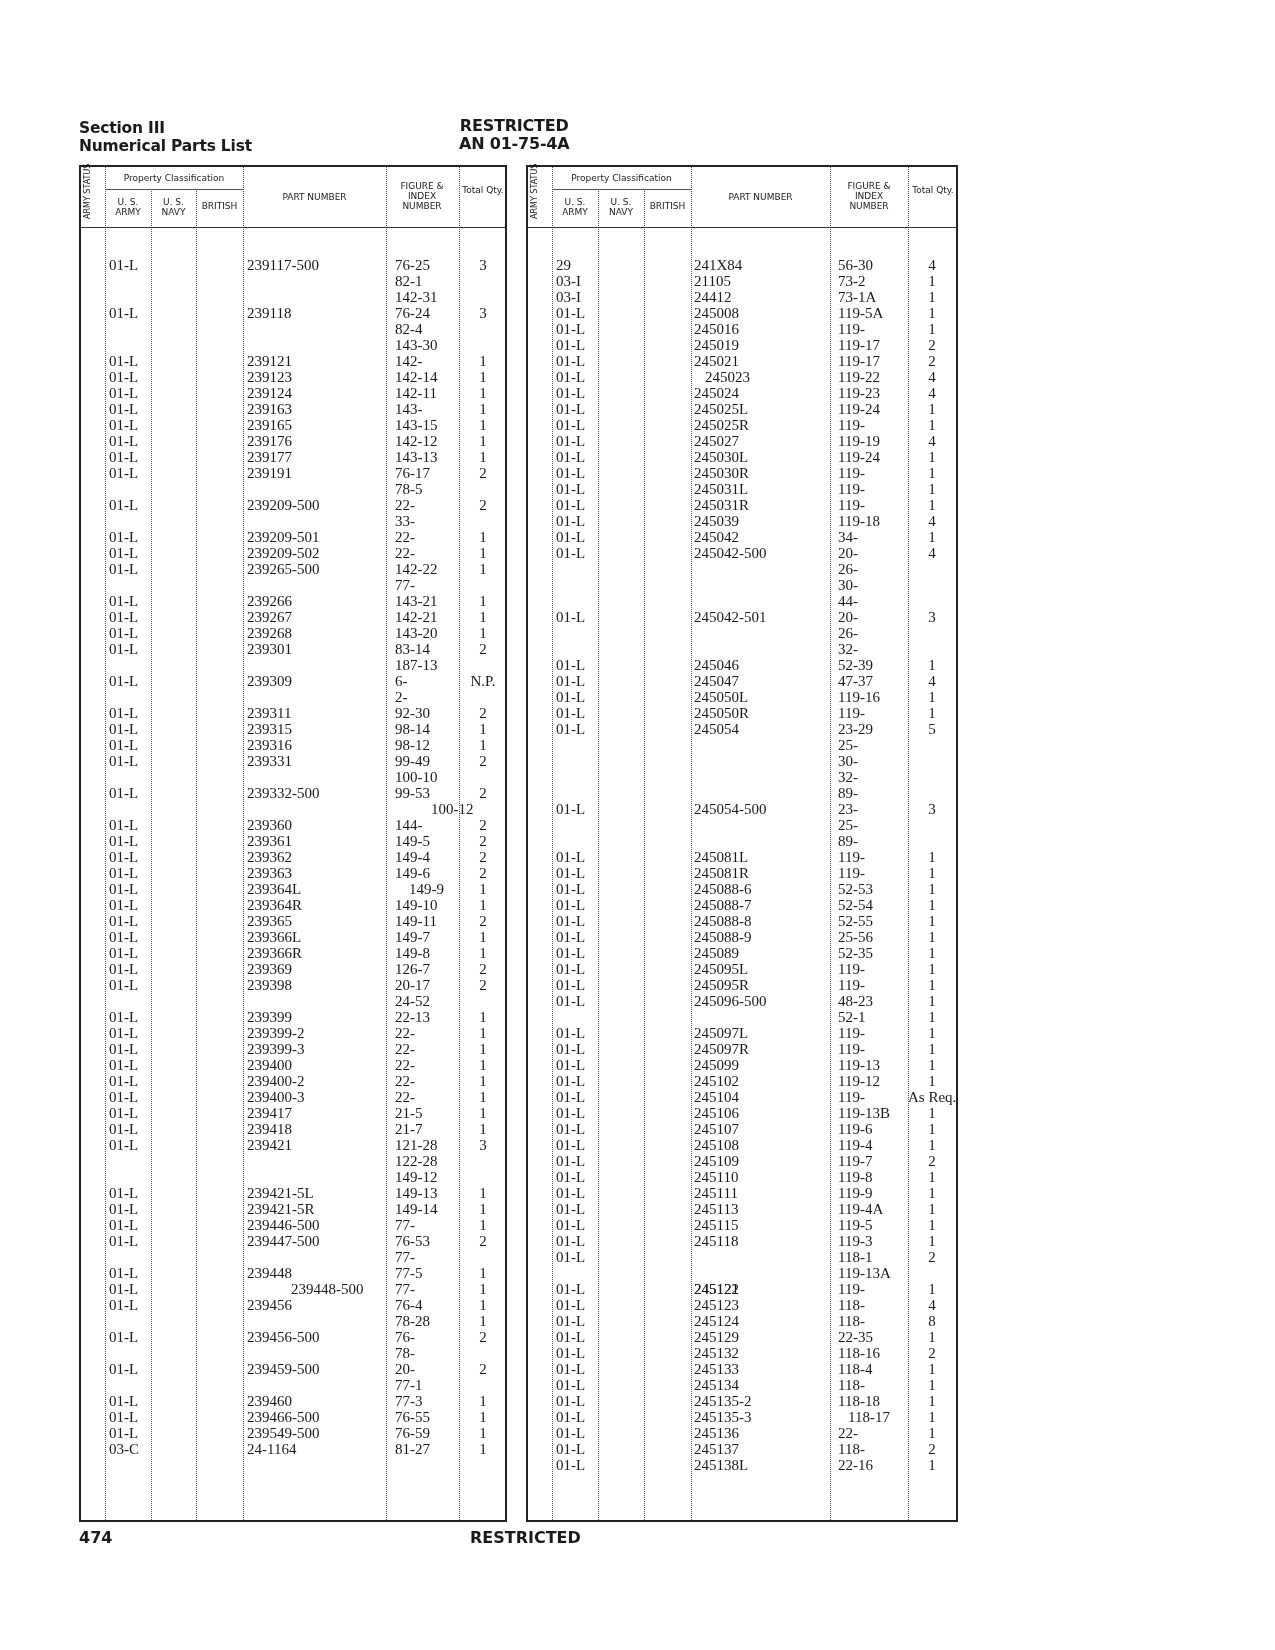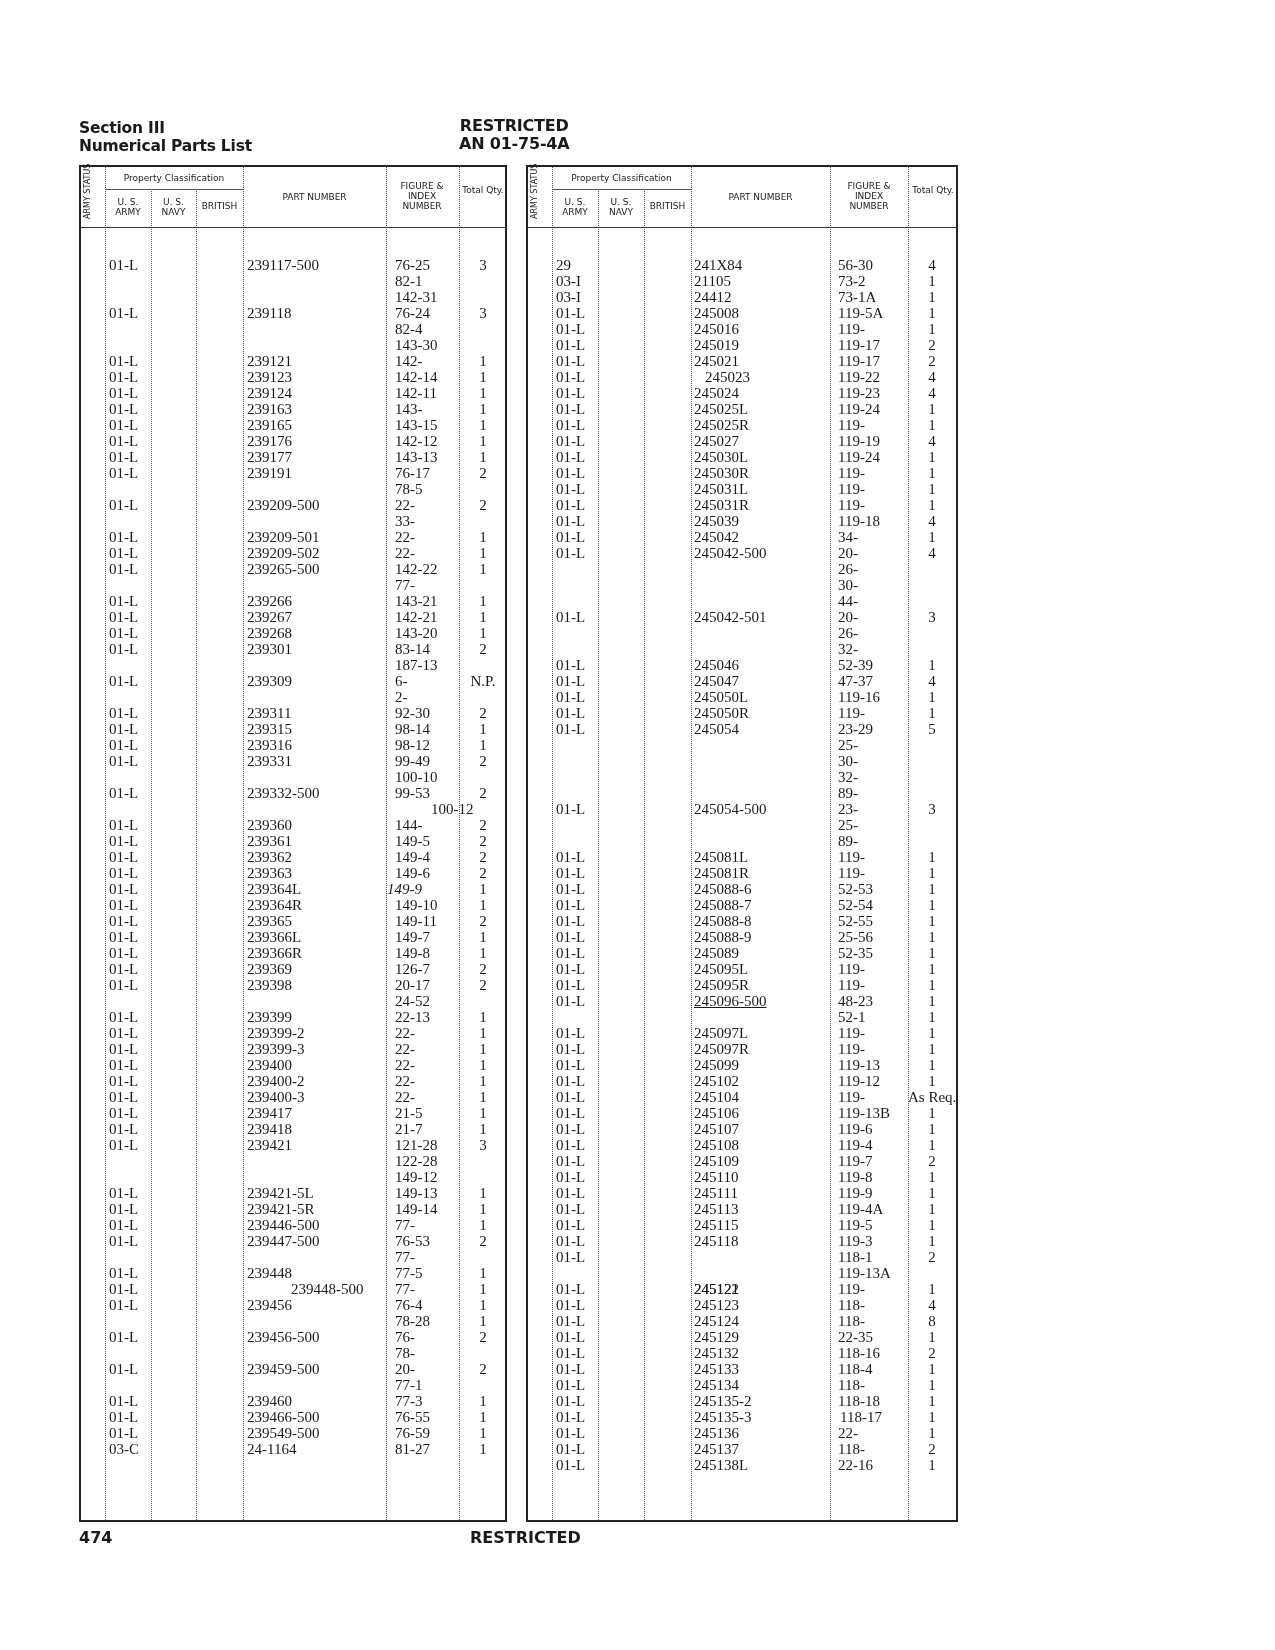--- a/index.html
+++ b/index.html
@@ -289,21 +289,21 @@
       </div>
       <div class="row" style="top: 608px;">
         <span class="c-army" style="left: 28px;">01-L</span>
         <span class="c-part" style="left: 166px;">239363</span>
         <span class="c-fig" style="left: 314px;">149-6</span>
         <span class="c-qty" style="left: 380px; width: 44px;">2</span>
       </div>
       <div class="row" style="top: 624px;">
         <span class="c-army" style="left: 28px;">01-L</span>
         <span class="c-part" style="left: 166px;">239364L</span>
-        <span class="c-fig" style="left: 306px; font-style: italic;">149-9</span>
+        <span class="c-fig" style="left: 328px;">149-9</span>
         <span class="c-qty" style="left: 380px; width: 44px;">1</span>
       </div>
       <div class="row" style="top: 640px;">
         <span class="c-army" style="left: 28px;">01-L</span>
         <span class="c-part" style="left: 166px;">239364R</span>
         <span class="c-fig" style="left: 314px;">149-10</span>
         <span class="c-qty" style="left: 380px; width: 44px;">1</span>
       </div>
       <div class="row" style="top: 656px;">
         <span class="c-army" style="left: 28px;">01-L</span>
@@ -803,21 +803,21 @@
         <span class="c-qty" style="left: 380px; width: 48px;">1</span>
       </div>
       <div class="row" style="top: 720px;">
         <span class="c-army" style="left: 28px;">01-L</span>
         <span class="c-part" style="left: 166px;">245095R</span>
         <span class="c-fig" style="left: 310px;">119-</span>
         <span class="c-qty" style="left: 380px; width: 48px;">1</span>
       </div>
       <div class="row" style="top: 736px;">
         <span class="c-army" style="left: 28px;">01-L</span>
-        <span class="c-part" style="left: 166px; text-decoration: underline;">245096-500</span>
+        <span class="c-part" style="left: 166px;">245096-500</span>
         <span class="c-fig" style="left: 310px;">48-23</span>
         <span class="c-qty" style="left: 380px; width: 48px;">1</span>
       </div>
       <div class="row" style="top: 752px;">
         <span class="c-army" style="left: 28px;"></span>
         <span class="c-part" style="left: 166px;"></span>
         <span class="c-fig" style="left: 310px;">52-1</span>
         <span class="c-qty" style="left: 380px; width: 48px;">1</span>
       </div>
       <div class="row" style="top: 768px;">
@@ -960,21 +960,21 @@
       </div>
       <div class="row" style="top: 1136px;">
         <span class="c-army" style="left: 28px;">01-L</span>
         <span class="c-part" style="left: 166px;">245135-2</span>
         <span class="c-fig" style="left: 310px;">118-18</span>
         <span class="c-qty" style="left: 380px; width: 48px;">1</span>
       </div>
       <div class="row" style="top: 1152px;">
         <span class="c-army" style="left: 28px;">01-L</span>
         <span class="c-part" style="left: 166px;">245135-3</span>
-        <span class="c-fig" style="left: 312px;">118-17</span>
+        <span class="c-fig" style="left: 320px;">118-17</span>
         <span class="c-qty" style="left: 380px; width: 48px;">1</span>
       </div>
       <div class="row" style="top: 1168px;">
         <span class="c-army" style="left: 28px;">01-L</span>
         <span class="c-part" style="left: 166px;">245136</span>
         <span class="c-fig" style="left: 310px;">22-</span>
         <span class="c-qty" style="left: 380px; width: 48px;">1</span>
       </div>
       <div class="row" style="top: 1184px;">
         <span class="c-army" style="left: 28px;">01-L</span>

